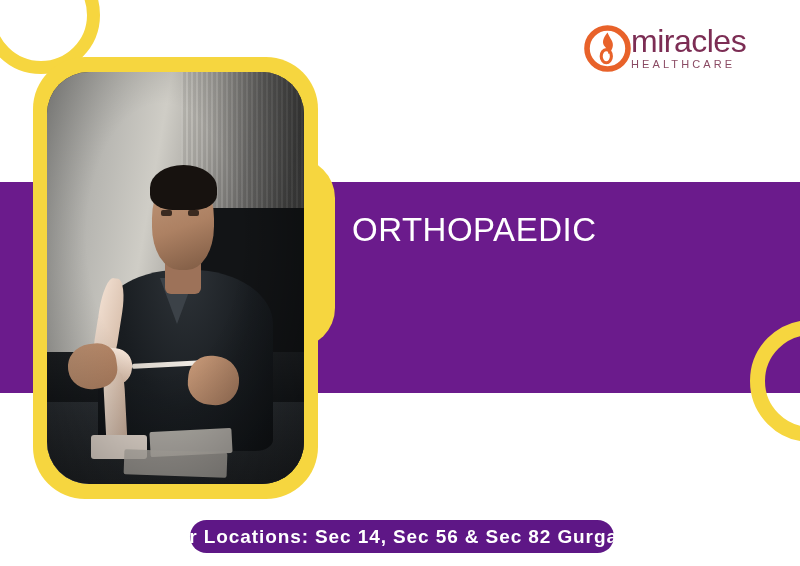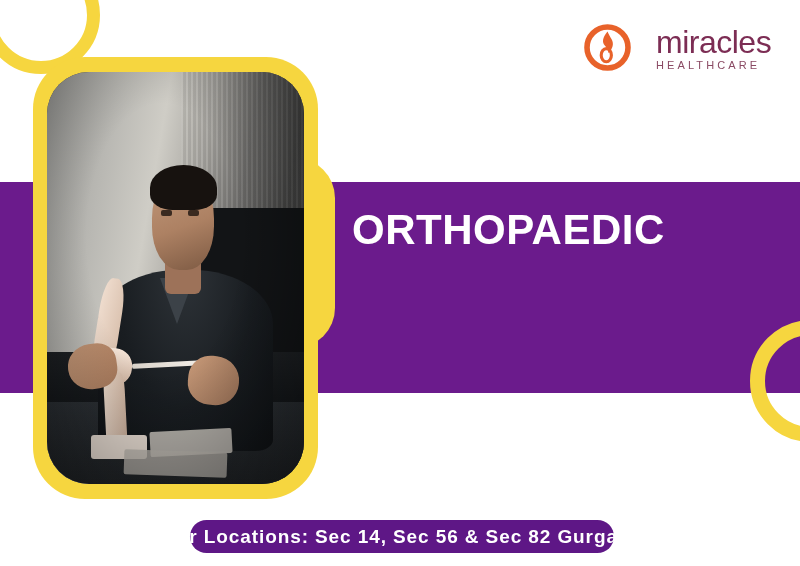--- a/index.html
+++ b/index.html
@@ -202,44 +202,44 @@
   }
 
   
   .headline {
     position:absolute;
     left:352px; top:206px;
     width:400px;
   }
   .headline .line1,
   .headline .line2 {
-    font-size:42px;
-    font-weight:700;
+    font-size:33px;
+    font-weight:400;
     color:#ffffff;
     letter-spacing:0.5px;
     line-height:47px;
     white-space:nowrap;
   }
   .headline .line3 {
     font-size:42px;
     font-weight:300;
     color:#ffffff;
     letter-spacing:0.5px;
     line-height:52px;
     white-space:nowrap;
   }
 
   
   .logo {
     position:absolute;
-    left:584px; top:19px;
+    left:584px; top:25px;
     width:200px; height:52px;
     display:flex;
-    align-items:flex-end;
-    gap:25px;
+    align-items:flex-start;
+    gap:0;
   }
   .logo-mark {
     width:47px; height:47px;
     flex:0 0 47px;
     position:relative;
   }
   .logo-words {
     display:flex;
     flex-direction:column;
     align-items:flex-start;

